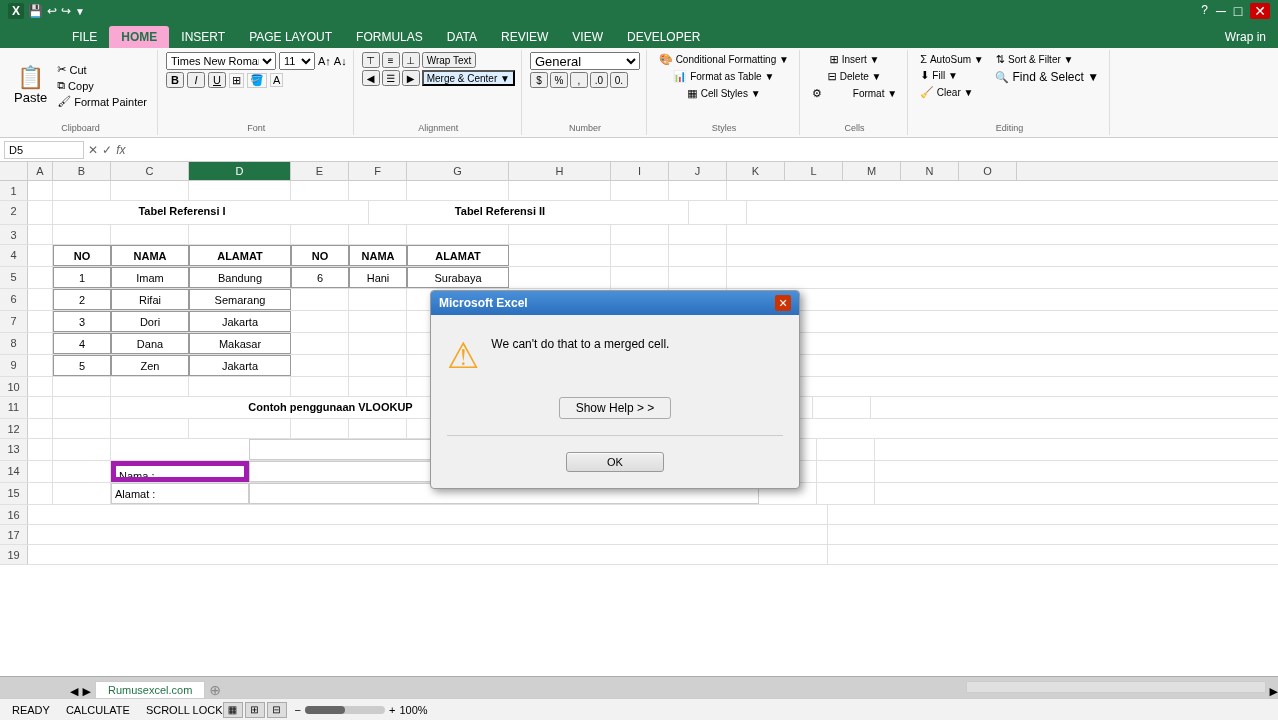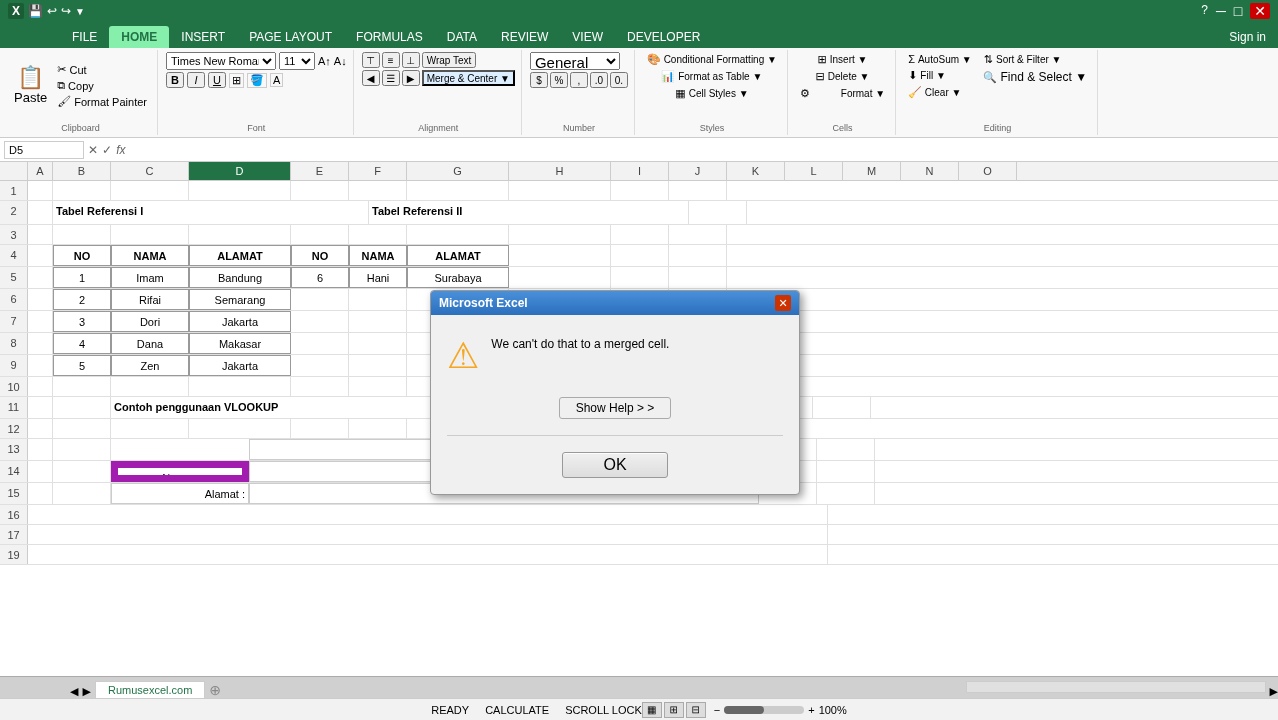--- a/index.html
+++ b/index.html
@@ -29,21 +29,21 @@
       padding-left: 60px;
     }
     .ribbon-tab {
       padding: 4px 12px;
       font-size: 12px;
       color: white;
       cursor: pointer;
       border-radius: 3px 3px 0 0;
     }
     .ribbon-tab.active {
-      background: #86efac;
+      background: #f9a8d4;
       color: #217346;
       font-weight: bold;
     }
 
     
     .ribbon {
       background: #f8f8f8;
       border-bottom: 1px solid #ccc;
       display: flex;
       align-items: stretch;
@@ -170,21 +170,21 @@
     }
     .cell {
       border-right: 1px solid #e0e0e0;
       font-size: 11px;
       padding: 0 3px;
       white-space: nowrap;
       overflow: hidden;
       line-height: 20px;
     }
     .cell-bold { font-weight: bold; }
-    .cell-center { }
+    .cell-center { text-align: center; }
 
     
     .w-a { width: 25px; min-width: 25px; }
     .w-b { width: 58px; min-width: 58px; }
     .w-c { width: 78px; min-width: 78px; }
     .w-d { width: 102px; min-width: 102px; }
     .w-e { width: 58px; min-width: 58px; }
     .w-f { width: 58px; min-width: 58px; }
     .w-g { width: 102px; min-width: 102px; }
     .w-h { width: 102px; min-width: 102px; }
@@ -274,41 +274,41 @@
       padding: 3px 16px;
       font-size: 12px;
       background: #f0f0f0;
       border: 1px solid #aaa;
       cursor: pointer;
       border-radius: 3px;
       min-width: 100px;
     }
     .dialog-btn-ok {
       padding: 3px 40px;
-      font-size: 16px;
+      font-size: 11px;
       background: linear-gradient(to bottom, #f0f0f0, #ddd);
       border: 1px solid #999;
       cursor: pointer;
       border-radius: 3px;
       box-shadow: inset 0 1px 0 rgba(255,255,255,0.8);
       min-width: 80px;
     }
     .dialog-separator { border: none; border-top: 1px solid #ccc; width: 100%; margin: 8px 0; }
 
     
     .status-bar {
       position: absolute;
       bottom: 0;
       left: 0; right: 0;
       height: 22px;
       background: #f2f2f2;
       border-top: 1px solid #ccc;
       display: flex;
       align-items: center;
-      justify-content: center;
+      justify-content: flex-start;
       padding: 0 12px;
       font-size: 11px;
     }
     .status-left { display: flex; gap: 16px; }
     .status-right { display: flex; align-items: center; gap: 8px; }
     .sheet-tab {
       background: white;
       border: 1px solid #ccc;
       border-bottom: none;
       padding: 2px 12px;
@@ -364,21 +364,21 @@
   <div class="ribbon-tab">FILE</div>
   <div class="ribbon-tab active">HOME</div>
   <div class="ribbon-tab">INSERT</div>
   <div class="ribbon-tab">PAGE LAYOUT</div>
   <div class="ribbon-tab">FORMULAS</div>
   <div class="ribbon-tab">DATA</div>
   <div class="ribbon-tab">REVIEW</div>
   <div class="ribbon-tab">VIEW</div>
   <div class="ribbon-tab">DEVELOPER</div>
   <div style="flex:1;"></div>
-  <div style="color:white;padding:4px 12px;cursor:pointer;font-size:12px;">Sign in</div>
+  <div style="color:white;padding:4px 12px;cursor:pointer;font-size:12px;">Wrap in</div>
 </div>
 
 <div class="ribbon">
 
   <div class="ribbon-group">
     <div class="ribbon-group-content">
       <div class="ribbon-btn">
         <span class="icon">📋</span>
         <span class="label">Paste</span>
       </div>
@@ -437,21 +437,21 @@
         <button style="font-size:10px;width:18px;height:16px;cursor:pointer;">☰</button>
         <button style="font-size:10px;width:18px;height:16px;cursor:pointer;">▶</button>
         <button style="font-size:10px;padding:0 3px;height:16px;cursor:pointer;background:#ddeeff;">Merge &amp; Center ▼</button>
       </div>
     </div>
     <span class="ribbon-group-label">Alignment</span>
   </div>
 
   <div class="ribbon-group" style="min-width:100px;">
     <div class="ribbon-group-content" style="flex-direction:column;align-items:flex-start;gap:2px;padding-bottom:14px;">
-      <select style="font-size:15px;width:90px;height:18px;"><option>General</option></select>
+      <select style="font-size:13px;width:110px;height:18px;"><option>General</option></select>
       <div style="display:flex;gap:2px;">
         <button style="font-size:10px;width:18px;height:16px;cursor:pointer;">$</button>
         <button style="font-size:10px;width:18px;height:16px;cursor:pointer;">%</button>
         <button style="font-size:10px;width:18px;height:16px;cursor:pointer;">,</button>
         <button style="font-size:10px;width:18px;height:16px;cursor:pointer;">.0</button>
         <button style="font-size:10px;width:18px;height:16px;cursor:pointer;">0.</button>
       </div>
     </div>
     <span class="ribbon-group-label">Number</span>
   </div>
@@ -722,31 +722,31 @@
       <div class="cell" style="text-align:right;width:138px;min-width:138px;border:1px solid #ccc;margin-top:42px;">No :</div>
       <div class="cell" style="width:510px;min-width:510px;border:1px solid #ccc;background:#fff;"></div>
       <div class="cell w-i"></div>
       <div class="cell w-j"></div>
     </div>
 
     <div class="sheet-row" style="height:22px;">
       <div class="row-num">14</div>
       <div class="cell w-a"></div>
       <div class="cell w-b"></div>
-      <div class="cell" style="text-align:center;width:138px;min-width:138px;border:7px solid #a21caf;">Nama :</div>
+      <div class="cell" style="text-align:left;width:138px;min-width:138px;border:5px solid #a21caf;">Nama :</div>
       <div class="cell" style="width:510px;min-width:510px;border:1px solid #ccc;background:#fff;"></div>
       <div class="cell w-i"></div>
       <div class="cell w-j"></div>
     </div>
 
     <div class="sheet-row" style="height:22px;">
       <div class="row-num">15</div>
       <div class="cell w-a"></div>
       <div class="cell w-b"></div>
-      <div class="cell" style="text-align:right;width:138px;min-width:138px;border:1px solid #ccc;">Alamat :</div>
+      <div class="cell" style="text-align:left;width:138px;min-width:138px;border:1px solid #ccc;">Alamat :</div>
       <div class="cell" style="width:510px;min-width:510px;border:1px solid #ccc;background:#fff;"></div>
       <div class="cell w-i"></div>
       <div class="cell w-j"></div>
     </div>
 
     <div class="sheet-row">
       <div class="row-num">16</div>
       <div class="cell" style="width:800px;"></div>
     </div>
     <div class="sheet-row">

